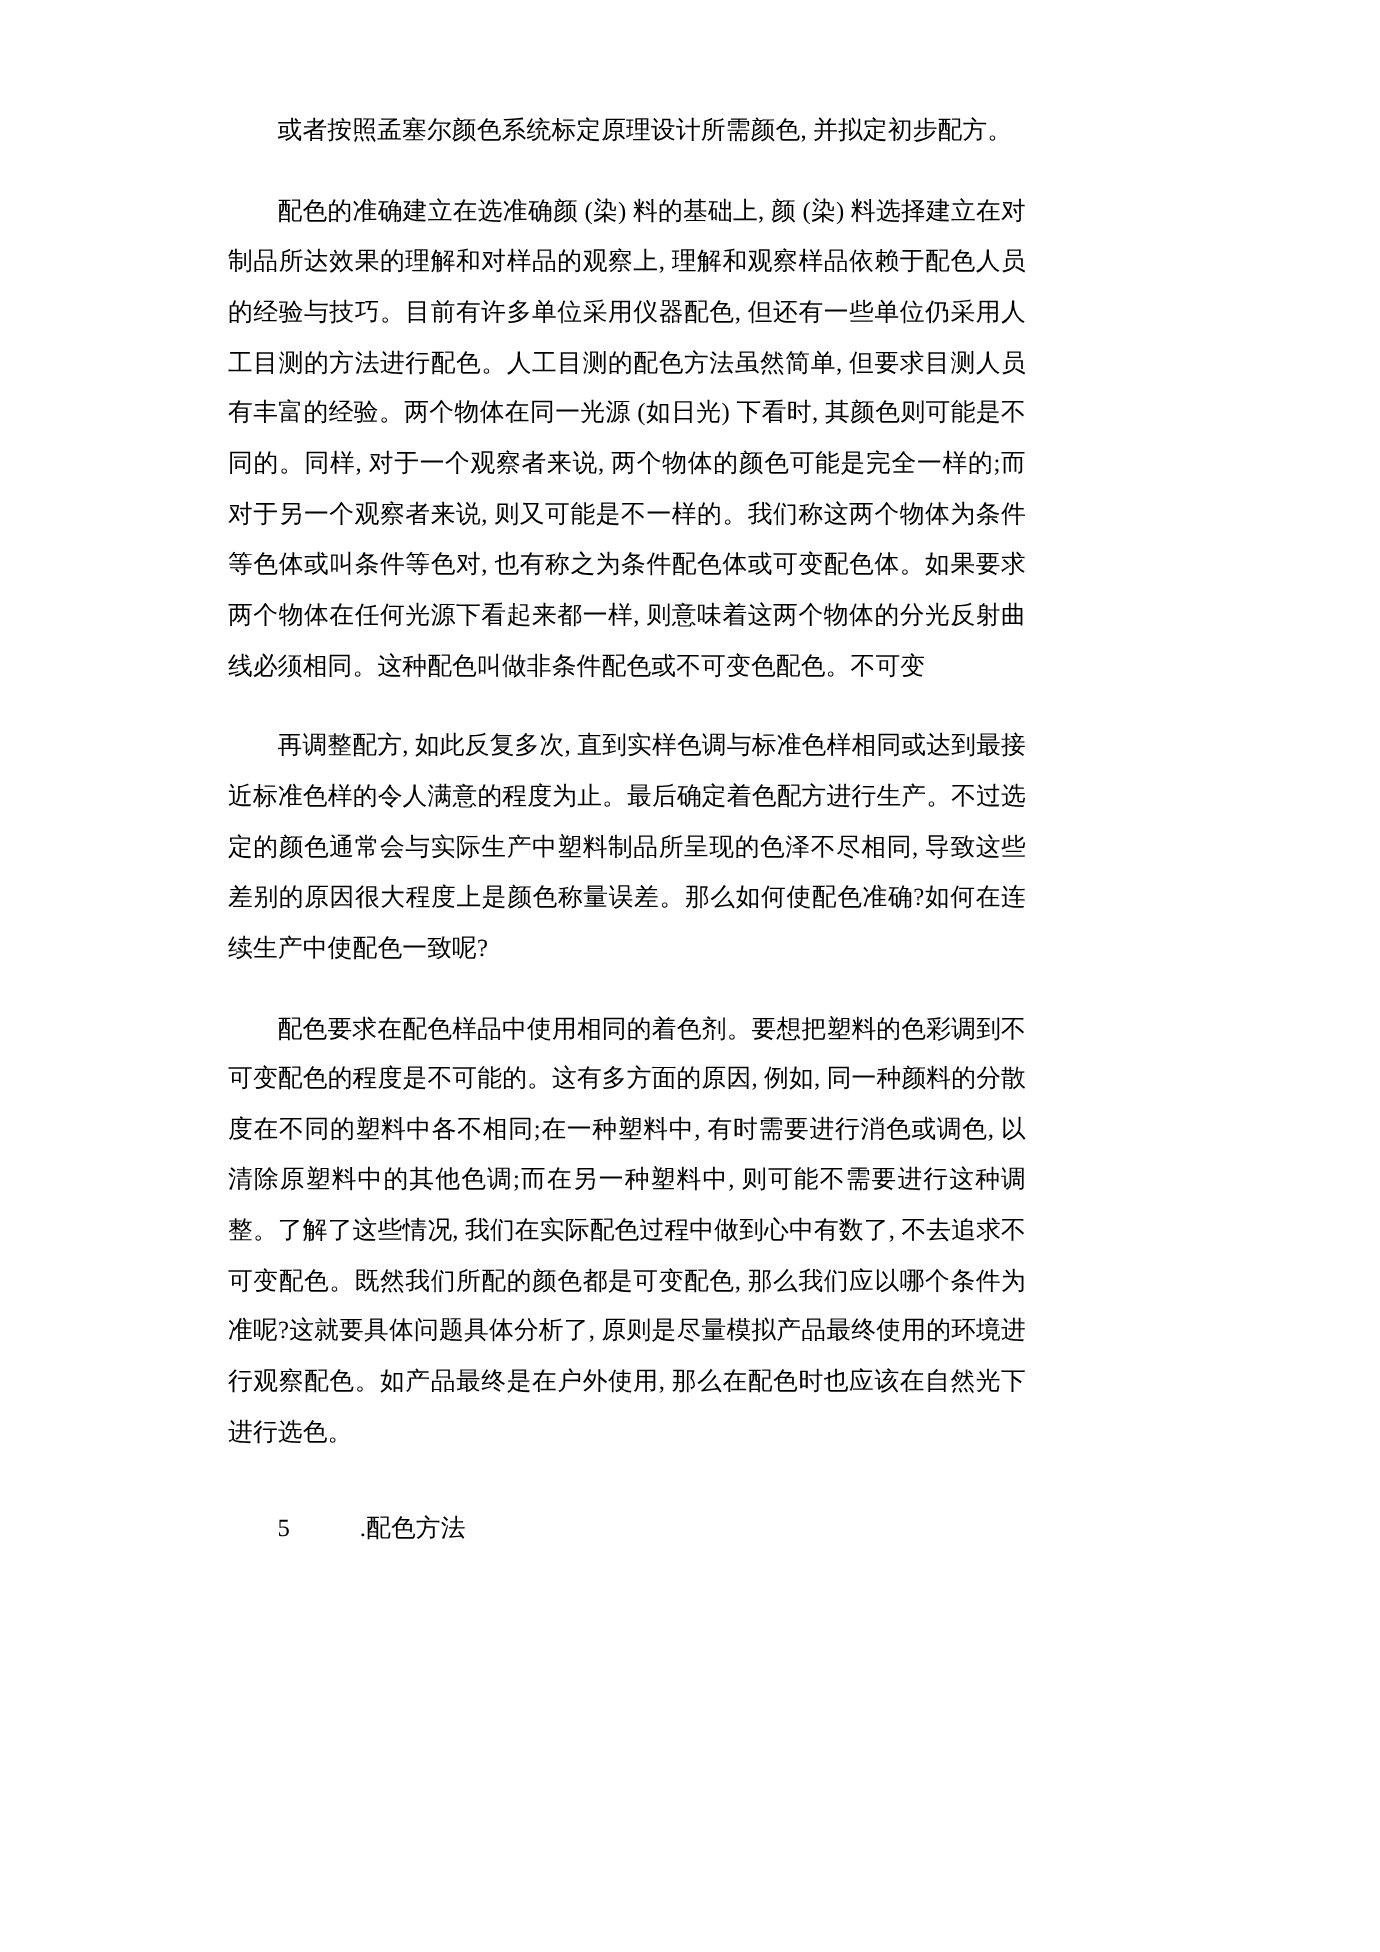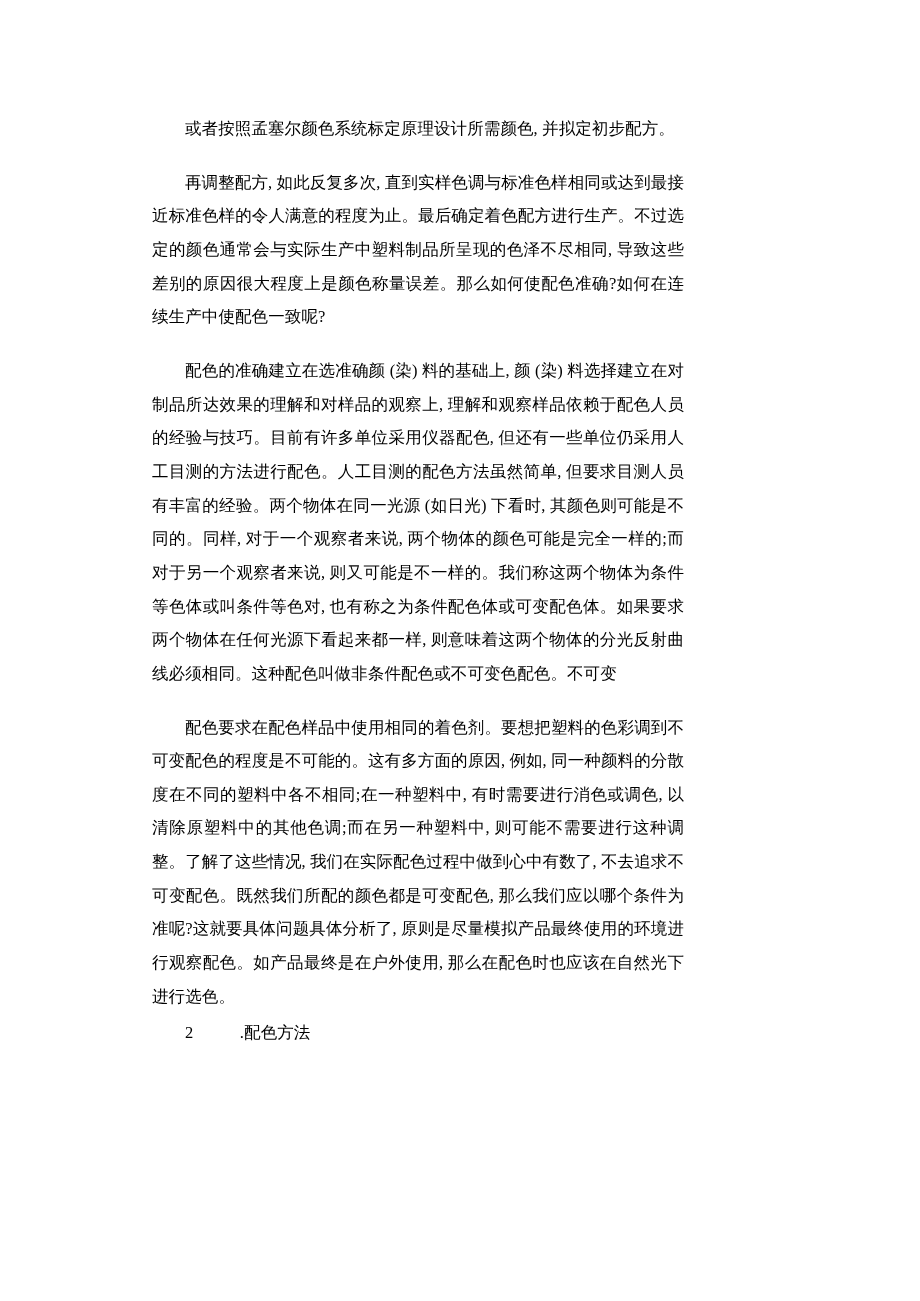--- a/index.html
+++ b/index.html
@@ -13,50 +13,50 @@
     font-family: "Liberation Serif", serif;
     color: #000000;
     overflow: hidden;
   }
   .page {
     position: relative;
     width: 812px;
     height: 1301px;
     background: #ffffff;
     box-sizing: border-box;
-    padding: 112px 128px 0 152px;
+    padding: 70px 128px 0 152px;
   }
   .doc-body {
     font-size: 16.5px;
     line-height: 2.04;
     text-align: justify;
     text-justify: inter-ideograph;
     letter-spacing: 0.1px;
   }
   .para {
     margin: 0 0 20px 0;
     text-indent: 2em;
     white-space: pre-wrap;
   }
   .para:last-child {
     margin-bottom: 0;
   }
   .para-tight {
-    margin-bottom: 3px;
+    margin-bottom: 31px;
   }
   .heading-line {
     margin: 0;
     text-indent: 2em;
     white-space: pre;
   }
 </style>
 </head>
 <body>
 
 <div class="page">
   <div class="doc-body">
     <p class="para">或者按照孟塞尔颜色系统标定原理设计所需颜色, 并拟定初步配方。</p>
+    <p class="para">配色的准确建立在选准确颜 (染) 料的基础上, 颜 (染) 料选择建立在对制品所达效果的理解和对样品的观察上, 理解和观察样品依赖于配色人员的经验与技巧。目前有许多单位采用仪器配色, 但还有一些单位仍采用人工目测的方法进行配色。人工目测的配色方法虽然简单, 但要求目测人员有丰富的经验。两个物体在同一光源 (如日光) 下看时, 其颜色则可能是不同的。同样, 对于一个观察者来说, 两个物体的颜色可能是完全一样的;而对于另一个观察者来说, 则又可能是不一样的。我们称这两个物体为条件等色体或叫条件等色对, 也有称之为条件配色体或可变配色体。如果要求两个物体在任何光源下看起来都一样, 则意味着这两个物体的分光反射曲线必须相同。这种配色叫做非条件配色或不可变色配色。不可变</p>
     <p class="para">再调整配方, 如此反复多次, 直到实样色调与标准色样相同或达到最接近标准色样的令人满意的程度为止。最后确定着色配方进行生产。不过选定的颜色通常会与实际生产中塑料制品所呈现的色泽不尽相同, 导致这些差别的原因很大程度上是颜色称量误差。那么如何使配色准确?如何在连续生产中使配色一致呢?</p>
-    <p class="para">配色的准确建立在选准确颜 (染) 料的基础上, 颜 (染) 料选择建立在对制品所达效果的理解和对样品的观察上, 理解和观察样品依赖于配色人员的经验与技巧。目前有许多单位采用仪器配色, 但还有一些单位仍采用人工目测的方法进行配色。人工目测的配色方法虽然简单, 但要求目测人员有丰富的经验。两个物体在同一光源 (如日光) 下看时, 其颜色则可能是不同的。同样, 对于一个观察者来说, 两个物体的颜色可能是完全一样的;而对于另一个观察者来说, 则又可能是不一样的。我们称这两个物体为条件等色体或叫条件等色对, 也有称之为条件配色体或可变配色体。如果要求两个物体在任何光源下看起来都一样, 则意味着这两个物体的分光反射曲线必须相同。这种配色叫做非条件配色或不可变色配色。不可变</p>
     <p class="para para-tight">配色要求在配色样品中使用相同的着色剂。要想把塑料的色彩调到不可变配色的程度是不可能的。这有多方面的原因, 例如, 同一种颜料的分散度在不同的塑料中各不相同;在一种塑料中, 有时需要进行消色或调色, 以清除原塑料中的其他色调;而在另一种塑料中, 则可能不需要进行这种调整。了解了这些情况, 我们在实际配色过程中做到心中有数了, 不去追求不可变配色。既然我们所配的颜色都是可变配色, 那么我们应以哪个条件为准呢?这就要具体问题具体分析了, 原则是尽量模拟产品最终使用的环境进行观察配色。如产品最终是在户外使用, 那么在配色时也应该在自然光下进行选色。</p>
-    <p class="heading-line">2           .配色方法</p>
+    <p class="heading-line">5           .配色方法</p>
   </div>
 </div>
 
 </body></html>

